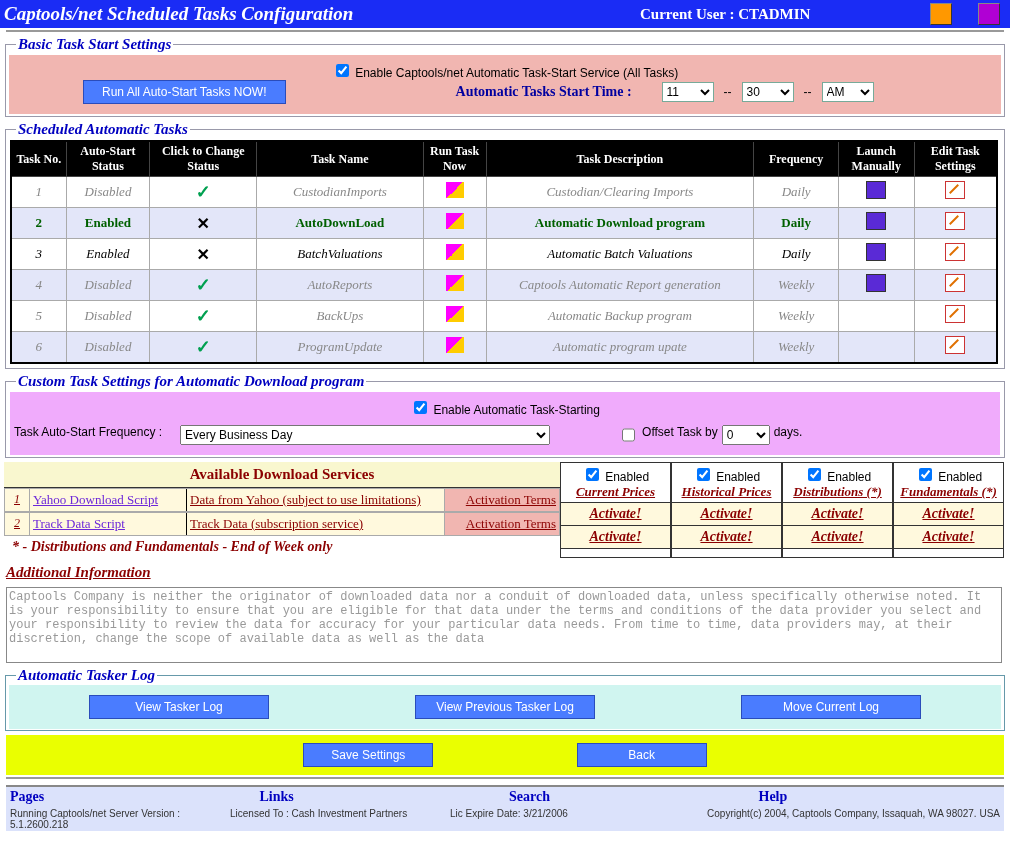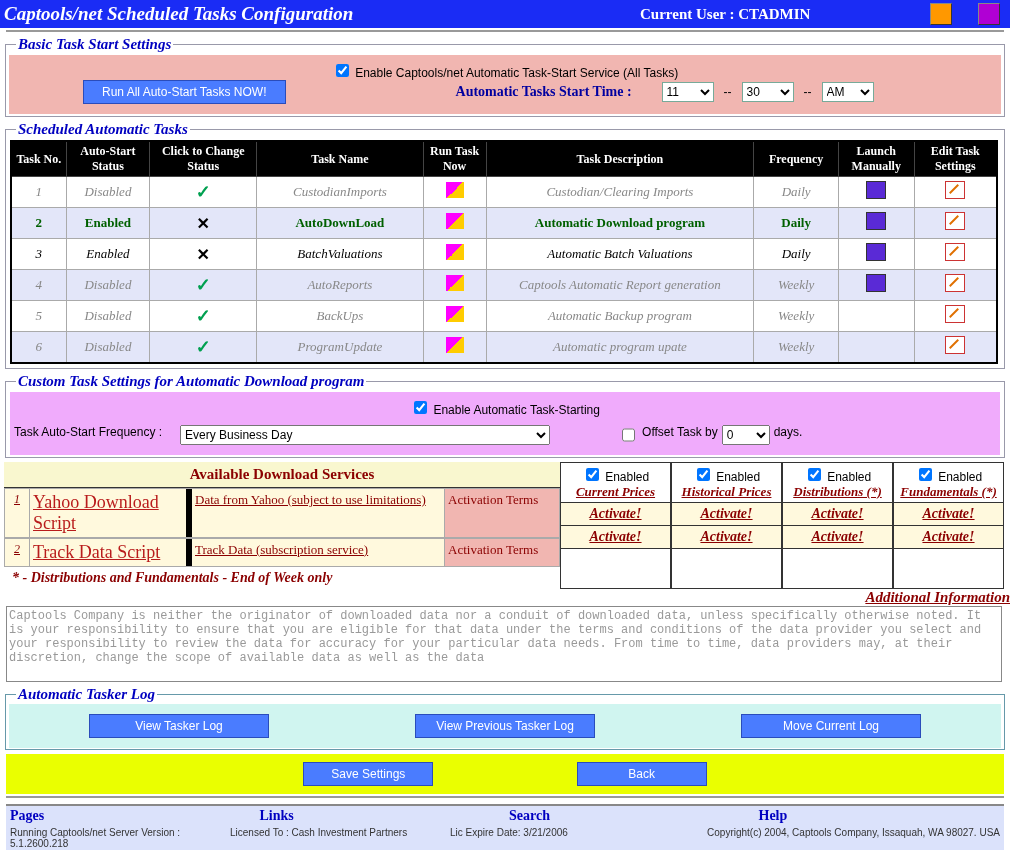--- a/index.html
+++ b/index.html
@@ -41,26 +41,26 @@
 .offset-sel{width:48px;height:20px}
 .services{display:flex;width:1000px;margin-left:4px}
 .svc-left{flex:0 0 556px}
 .svc-cols{flex:1;display:flex}
 .svc-col{flex:1;border:1px solid #333;text-align:center}
 .svc-h{background:#f9f7cf;font-family:'Times New Roman',serif;font-weight:bold;color:#8b0000;text-align:center;padding:4px;border-bottom:1px solid #333;font-size:15px}
 .svc-c-h{border-bottom:1px solid #333;padding:2px;background:#fff}
 .svc-c-h .lbl{font-family:'Times New Roman',serif;font-style:italic;font-weight:bold;color:#8b0000;text-decoration:underline;font-size:13px}
 .svc-row{display:flex;border:1px solid #aaa}
 .svc-n{width:18px;text-align:center;background:#fff9dd;font-family:'Times New Roman',serif;font-style:italic;color:#8b0000;text-decoration:underline;border-right:1px solid #aaa;padding:3px}
-.svc-link{width:150px;font-family:'Times New Roman',serif;color:#b91c1c;text-decoration:underline;padding:3px;background:#fff9dd;border-right:6px solid #000000;font-size:18px}
+.svc-link{width:150px;font-family:'Times New Roman',serif;color:#6d28d9;text-decoration:underline;padding:3px;background:#fff9dd;border-right:1px solid #000000;font-size:13px}
 .svc-desc{flex:1;font-family:'Times New Roman',serif;color:#8b0000;text-decoration:underline;padding:3px;background:#fff9dd;border-right:1px solid #aaa;font-size:13px}
-.svc-act{width:108px;text-align:left;font-family:'Times New Roman',serif;color:#8b0000;padding:3px;background:#f1b6b1;font-size:13px}
+.svc-act{width:108px;text-align:right;font-family:'Times New Roman',serif;color:#8b0000;text-decoration:underline;padding:3px;background:#f1b6b1;font-size:13px}
 .svc-c-cell{border-bottom:1px solid #333;font-family:'Times New Roman',serif;font-style:italic;font-weight:bold;color:#8b0000;text-decoration:underline;padding:3px;background:#fff9dd;font-size:14px}
 .note{font-family:'Times New Roman',serif;font-weight:bold;font-style:italic;color:#8b0000;padding:3px 8px;font-size:14px}
-.addl-h{text-align:right;font-family:'Times New Roman',serif;font-style:italic;font-weight:bold;color:#8b0000;text-decoration:underline;font-size:15px;}
+.addl-h{text-align:left;font-family:'Times New Roman',serif;font-style:italic;font-weight:bold;color:#8b0000;text-decoration:underline;font-size:15px;margin:6px}
 .info-box{width:990px;height:70px;margin:0 6px;border:1px solid #888;background:#fff;overflow-y:scroll;font-family:'Courier New',monospace;color:#999;font-size:12px;padding:2px}
 .log-fs{border:1px solid #69a}
 .log-box{background:#d0f5f0;padding:10px;display:flex;margin:1px 3px}
 .log-box .blue-btn{width:180px}
 .log-box .sp{flex:1}
 .act-row{background:#eaff00;padding:8px;text-align:center;margin:2px 6px}
 .act-row .blue-btn{width:130px;margin:0 70px}
 .nav{display:flex;margin:6px 6px 0 6px;background:#dbe2fb;border-top:2px solid #888}
 .nav .nav-i{flex:1;color:#0000c0;font-family:'Times New Roman',serif;font-weight:bold;padding:2px 4px;font-size:14px}
 .status{background:#dbe2fb;font-size:10px;color:#333;padding:1px 4px;display:flex;margin:0 6px}

